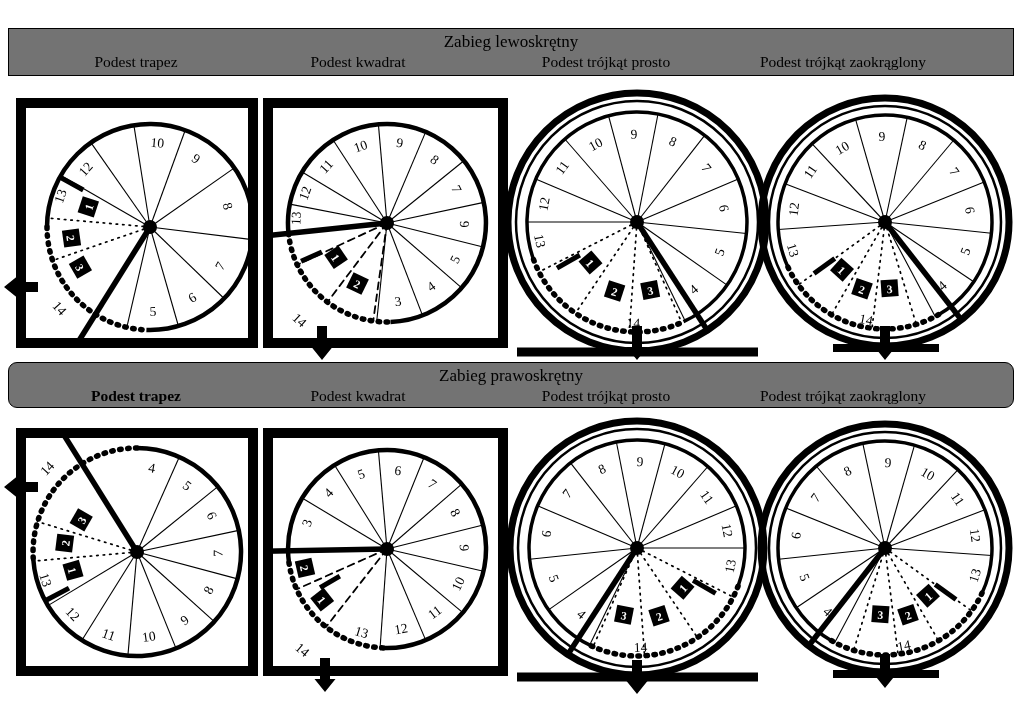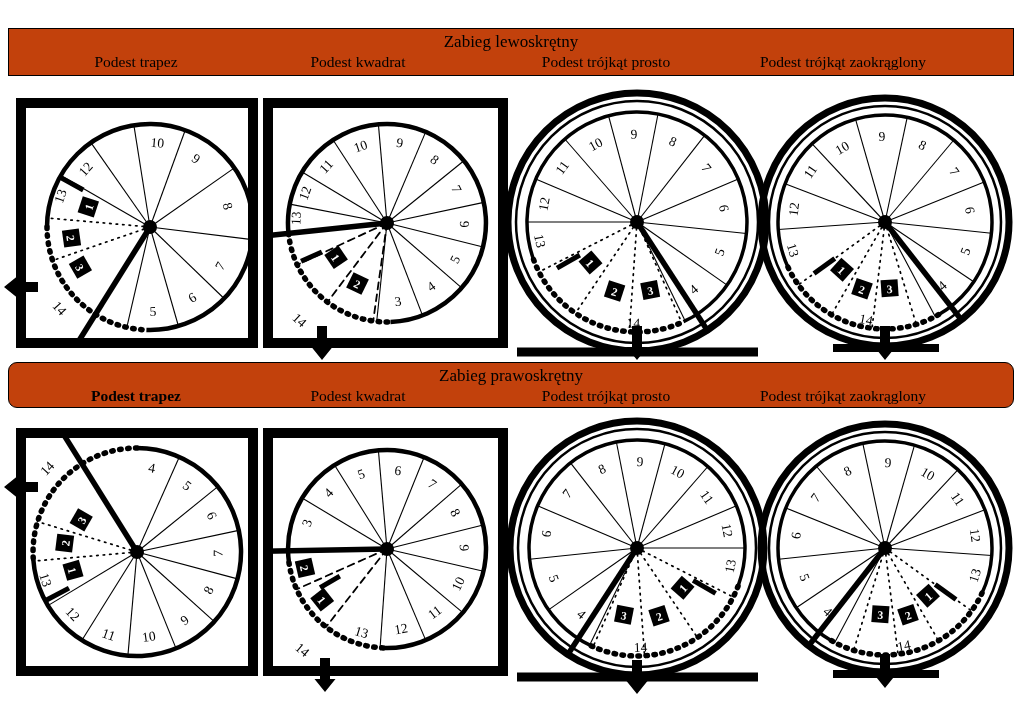--- a/index.html
+++ b/index.html
@@ -1,18 +1,18 @@
 <!DOCTYPE html>
 <html><head>
 <meta charset="utf-8">
 <style>
   html,body{margin:0;padding:0;background:#fff;}
   .page{position:relative;width:1024px;height:724px;background:#fff;overflow:hidden;
         font-family:"Liberation Serif","DejaVu Serif",serif;color:#000;}
-  .header-box{position:absolute;left:8px;width:1004px;border:1.6px solid #000;background:#c2410c;}
+  .header-box{position:absolute;left:8px;width:1004px;border:1.6px solid #000;background:#737373;}
   .header-title{text-align:center;font-size:17px;line-height:21px;padding-top:2px;}
   .col-label{position:absolute;text-align:center;font-size:15.5px;line-height:19px;}
   .col-label.bold{font-weight:bold;}
   #hdr1{top:28px;height:46px;}
   #hdr2{top:362px;height:44px;border-radius:9px;}
   .cols{position:relative;height:22px;}
   svg{position:absolute;left:0;top:0;}
   svg text{font-family:"Liberation Serif","DejaVu Serif",serif;}
 </style>
 </head>

